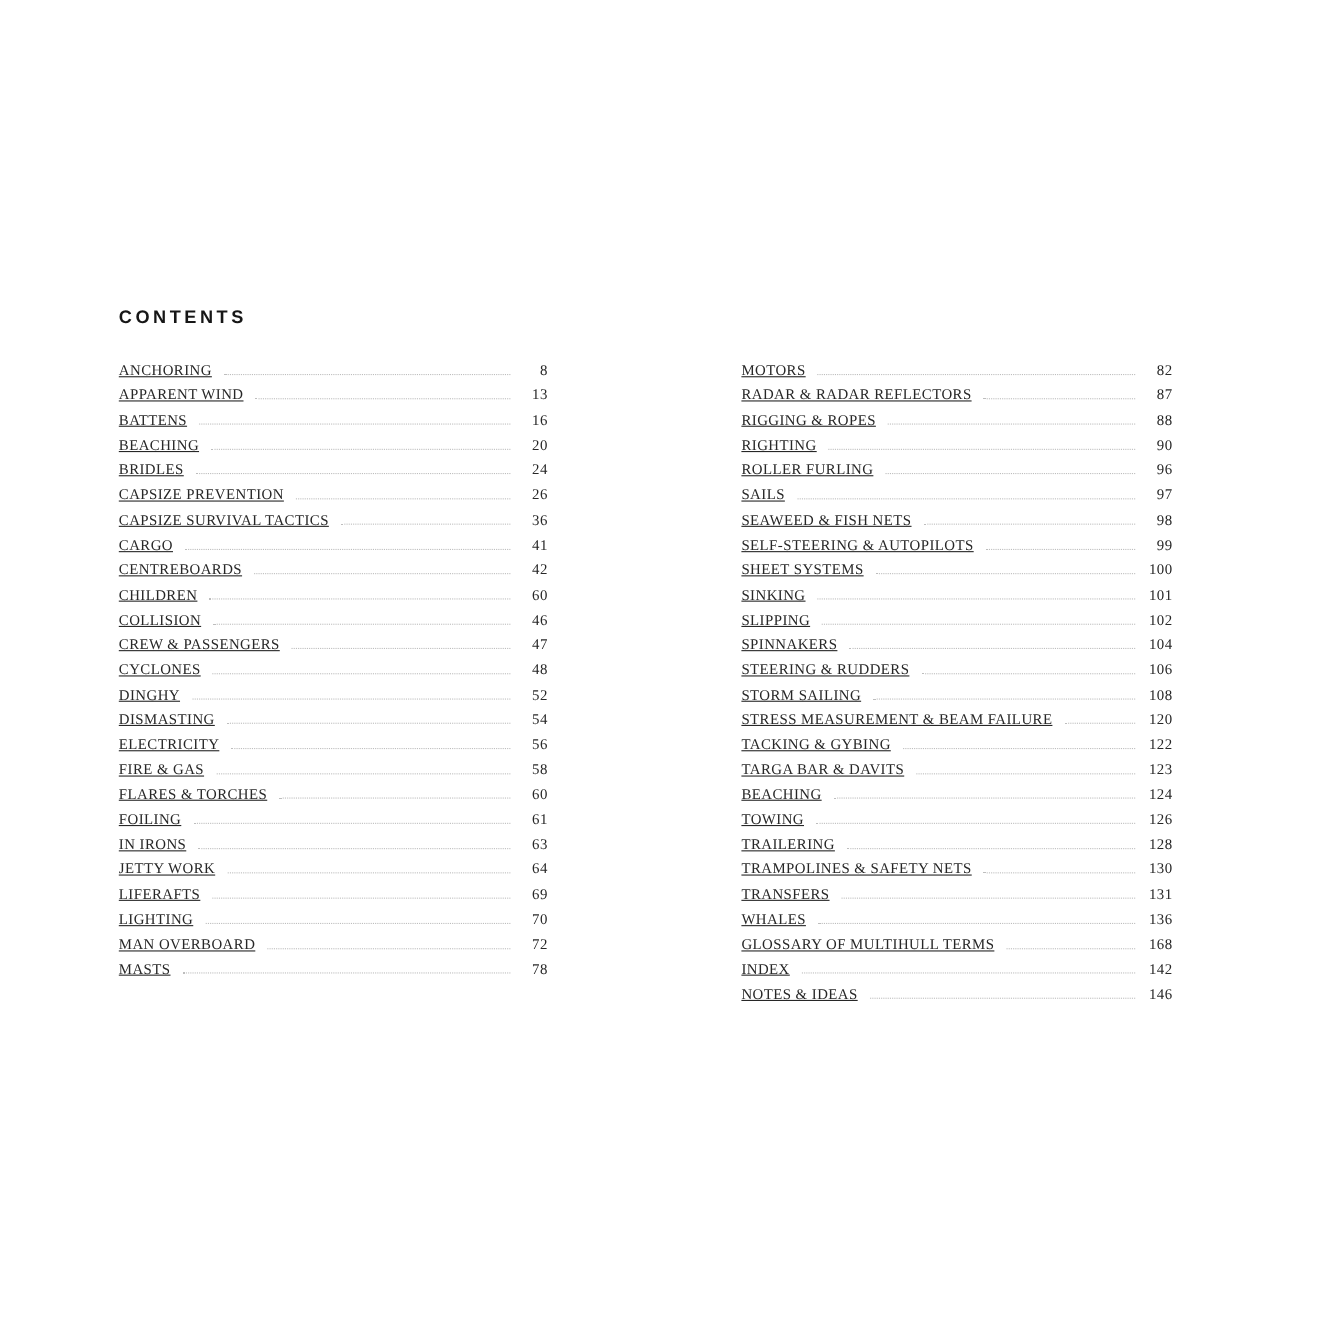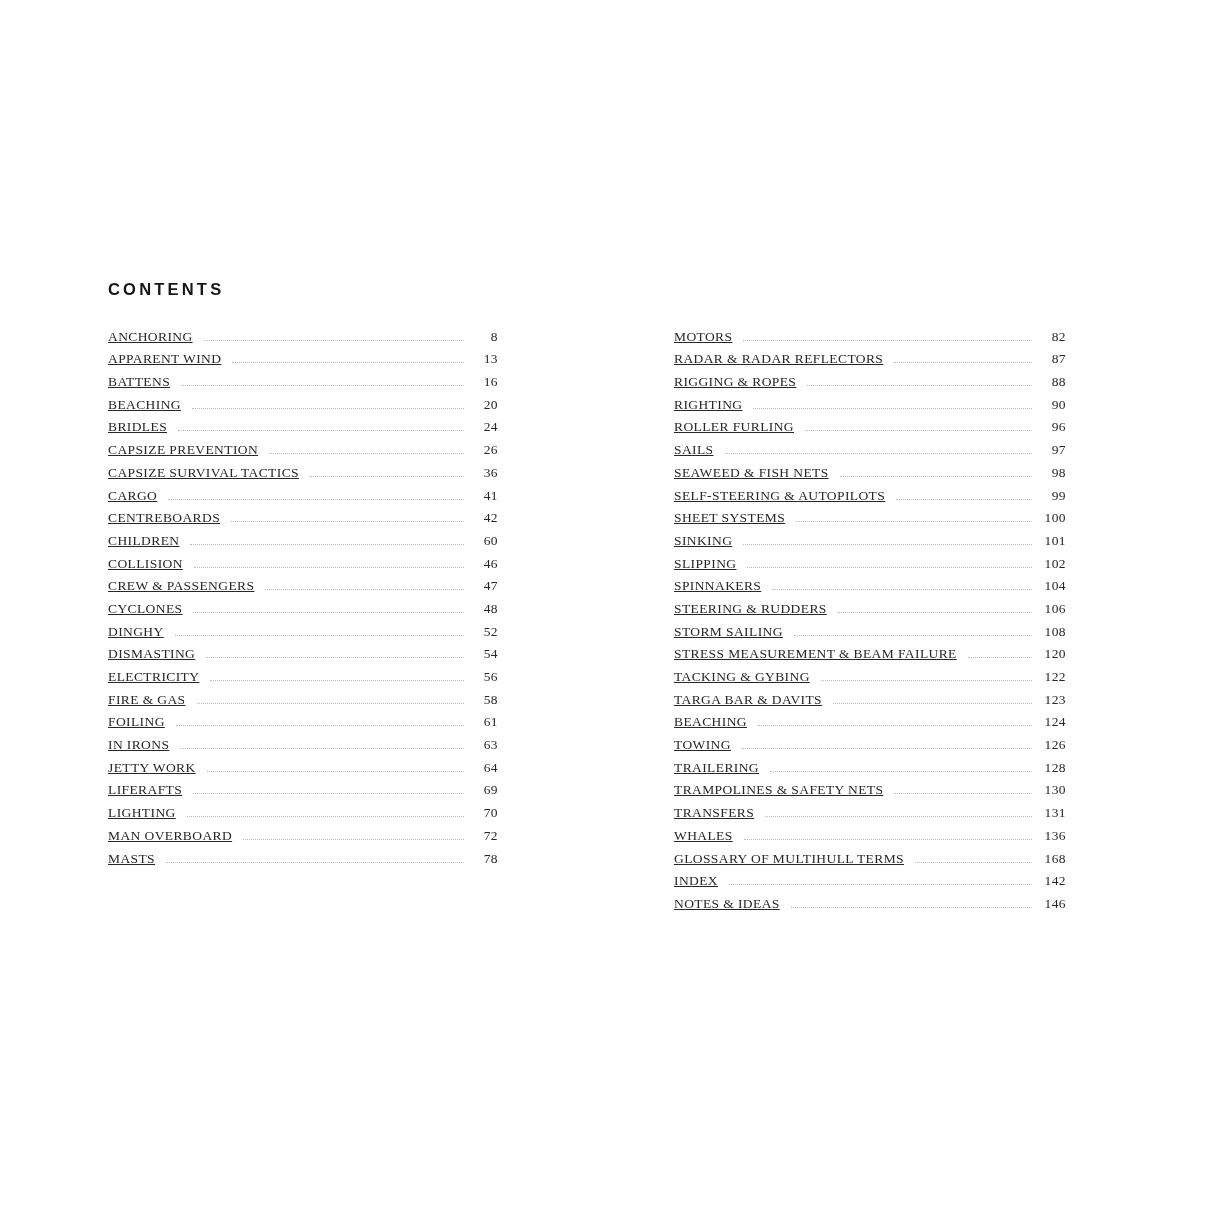--- a/index.html
+++ b/index.html
@@ -164,20 +164,25 @@
         <span class="toc-leader"></span>
         <span class="toc-page">56</span>
       </div>
 
       <div class="toc-row">
         <span class="toc-label">FIRE &amp; GAS</span>
         <span class="toc-leader"></span>
         <span class="toc-page">58</span>
       </div>
 
+      <div class="toc-row">
+        <span class="toc-label">FLARES &amp; TORCHES</span>
+        <span class="toc-leader"></span>
+        <span class="toc-page">60</span>
+      </div>
 
       <div class="toc-row">
         <span class="toc-label">FOILING</span>
         <span class="toc-leader"></span>
         <span class="toc-page">61</span>
       </div>
 
 
       <div class="toc-row">
         <span class="toc-label">IN IRONS</span>

